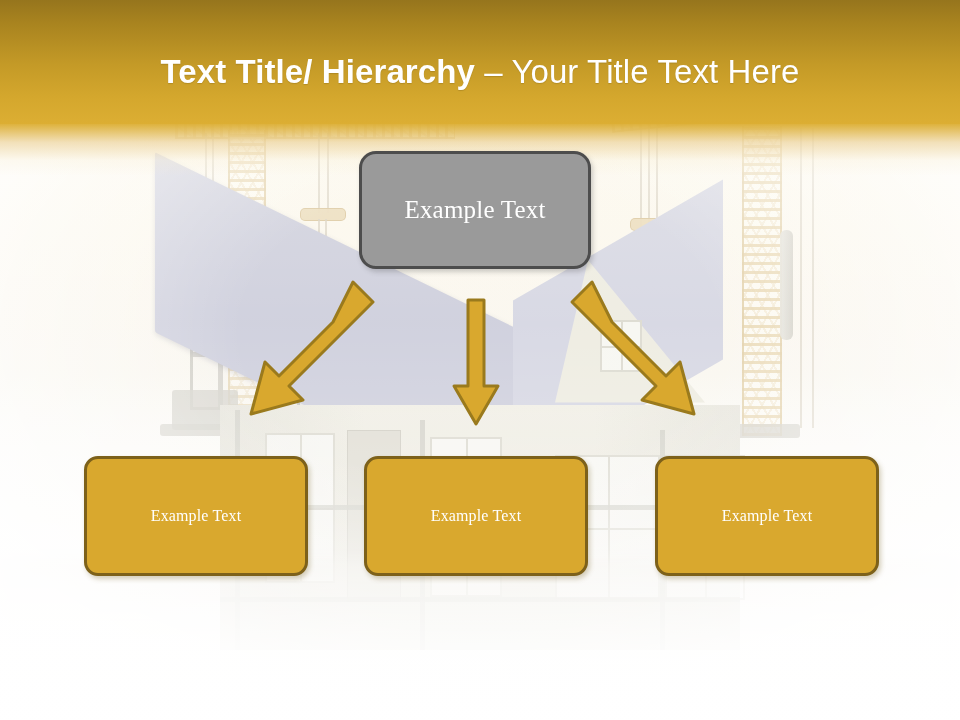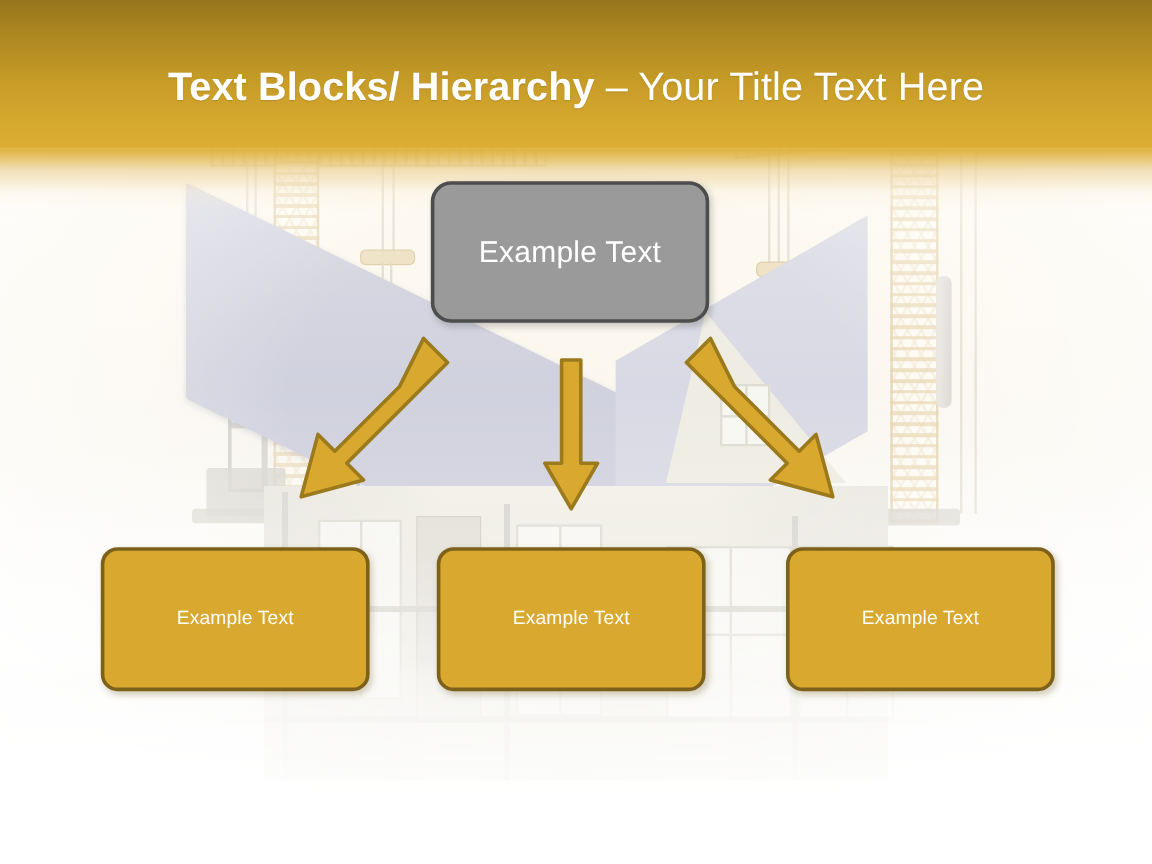--- a/index.html
+++ b/index.html
@@ -279,21 +279,21 @@
     background: #d9a82e;
     border: 3px solid #7d611a;
     font-size: 16px;
     letter-spacing: 0.15px;
     box-shadow: 2px 3px 5px rgba(120,98,38,0.30);
   }
   .node-c1 { left: 84px;  top: 456px; }
   .node-c2 { left: 364px; top: 456px; }
   .node-c3 { left: 655px; top: 456px; }
 
-  .node-label { pointer-events: none; }
+  .node-label { pointer-events: none; font-family: Liberation Serif, serif; }
 </style>
 </head>
 <body>
 
 <div id="slide">
 
   <div class="bg-photo">
     <div class="bg-base"></div>
 
     <div class="crane">
@@ -366,21 +366,21 @@
   </svg>
 
   <svg class="arrow-svg" style="left:570px; top:280px;" width="140" height="150" viewBox="0 0 140 150">
     <g transform="translate(2,2)">
       <polygon points="20,0 0,20 84,104 70,118 122,132 108,80 94,94 40,40" fill="#d9a82e" stroke="#9a7a1d" stroke-width="3" stroke-linejoin="round"></polygon>
     </g>
   </svg>
 
   <div class="title-bar"></div>
   <div class="title-fade"></div>
-  <div class="title-text"><span class="title-strong">Text Blocks/ Hierarchy</span><span class="title-rest"> – </span><span class="title-rest">Your Title Text Here</span></div>
+  <div class="title-text"><span class="title-strong">Text Title/ Hierarchy</span><span class="title-rest"> – </span><span class="title-rest">Your Title Text Here</span></div>
 
   <div class="node node-top">
     <span class="node-label">Example  Text</span>
   </div>
 
   <div class="node node-child node-c1">
     <span class="node-label">Example Text</span>
   </div>
 
   <div class="node node-child node-c2">

